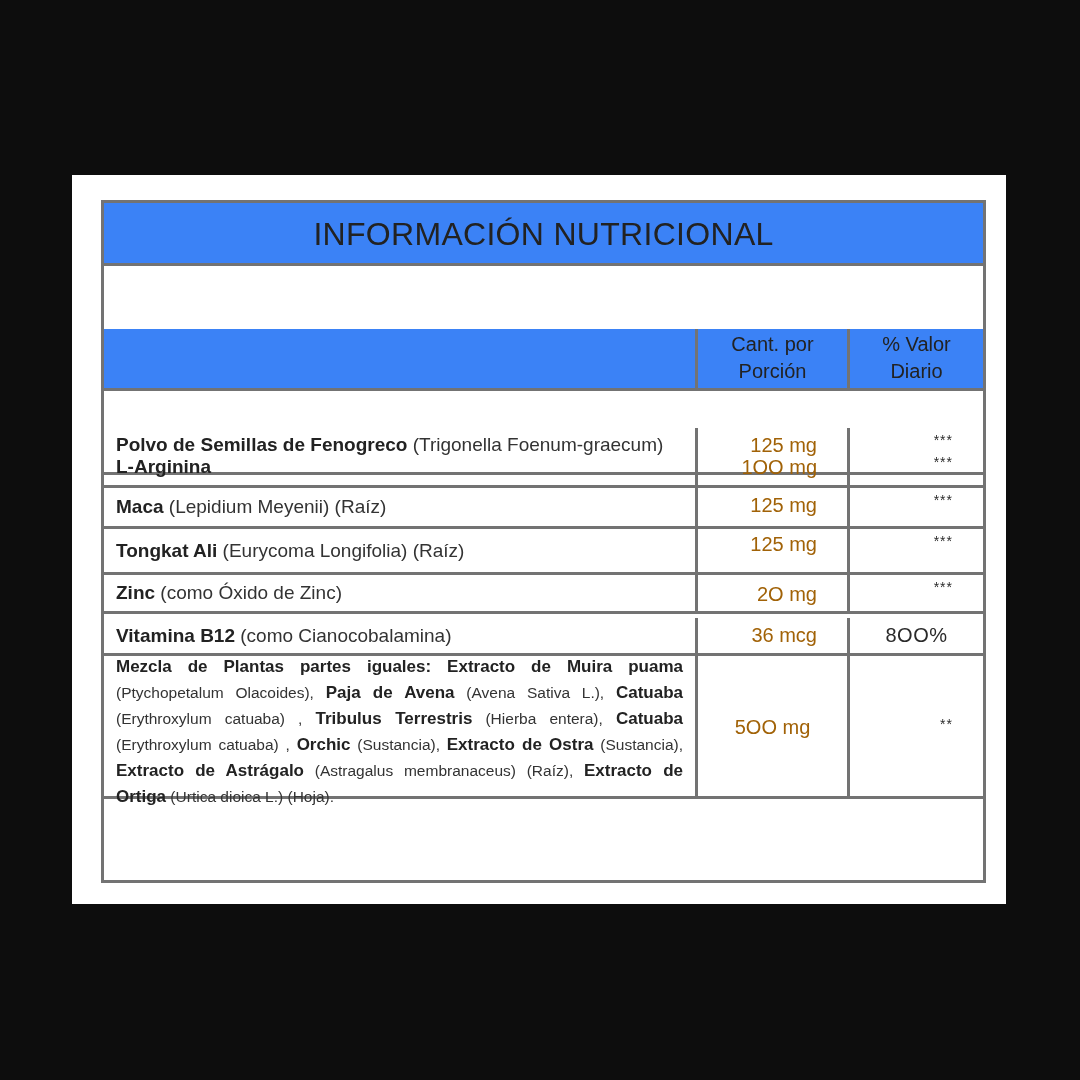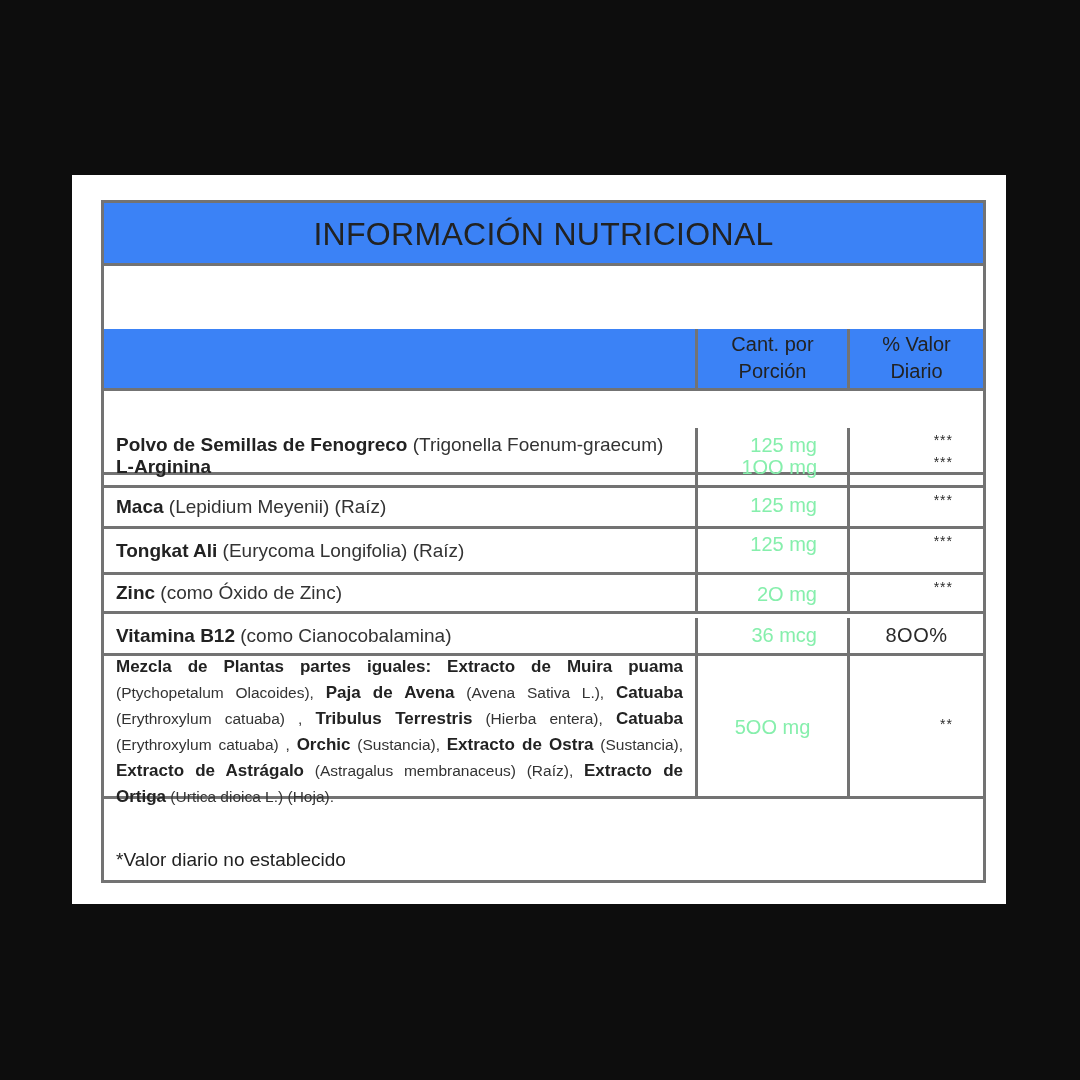--- a/index.html
+++ b/index.html
@@ -32,21 +32,21 @@
   .serving span.light { font-weight:400; }
   .cell { position:absolute; top:0; bottom:0; box-sizing:border-box; }
   .c1 { left:0; width:594px; border-right:3px solid #737373; padding:3px 12px 0 12px; }
   .c2 { left:594px; width:152px; border-right:3px solid #737373; text-align:right; padding-right:30px; }
   .c3 { left:746px; right:0; text-align:right; padding-right:30px; }
   .hdr { top:126px; height:62px; }
   .hdr .c2, .hdr .c3 { text-align:center; padding:2px 0 0 0; font-size:20px; line-height:27px; color:#222; }
   .ing { font-size:19px; line-height:27px; color:#222; }
   .ing b { font-weight:700; }
   .ing .n { font-weight:400; color:#333; }
-  .amt { font-size:20px; line-height:27px; color:#86efac; padding-top:4px; }
+  .amt { font-size:20px; line-height:27px; color:#a16207; padding-top:4px; }
   .dv { font-size:14px; line-height:20px; color:#2a2a2a; padding-top:2px; letter-spacing:1px; }
   .dv.pct { font-size:20px; line-height:27px; padding-top:4px; letter-spacing:0.5px; }
   .mix { font-size:17px; line-height:26px; text-align:justify; padding-top:2px; }
   .mix .n { font-size:15.5px; }
   .foot { font-size:19px; line-height:34px; padding-left:12px; color:#222; }
 </style>
 </head>
 <body>
 
 <div class="card"></div>
@@ -105,15 +105,14 @@
     <div class="cell c2 amt">36 mcg</div>
     <div class="cell c3 dv pct" style="text-align:center;padding-right:0">8OO%</div>
   </div>
 
   <div class="row" style="top:449px;height:147px;">
     <div class="cell c1 ing mix"><b>Mezcla de Plantas partes iguales: Extracto de Muira puama</b><span class="n"> (Ptychopetalum Olacoides), </span><b>Paja de Avena</b><span class="n"> (Avena Sativa L.), </span><b>Catuaba</b><span class="n"> (Erythroxylum catuaba) , </span><b>Tribulus Terrestris</b><span class="n"> (Hierba entera), </span><b>Catuaba</b><span class="n"> (Erythroxylum catuaba) , </span><b>Orchic</b><span class="n"> (Sustancia), </span><b>Extracto de Ostra</b><span class="n"> (Sustancia), </span><b>Extracto de Astrágalo</b><span class="n"> (Astragalus membranaceus) (Raíz), </span><b>Extracto de Ortiga</b><span class="n"> (Urtica dioica L.) (Hoja).</span></div>
     <div class="cell c2 amt" style="padding-top:62px;text-align:center;padding-right:0">5OO mg</div>
     <div class="cell c3 dv" style="padding-top:62px">**</div>
   </div>
 
-  <div class="row last foot" style="top:640px;height:40px;">*Valor diario no establecido</div>
 
 </div>
 
 </body></html>

